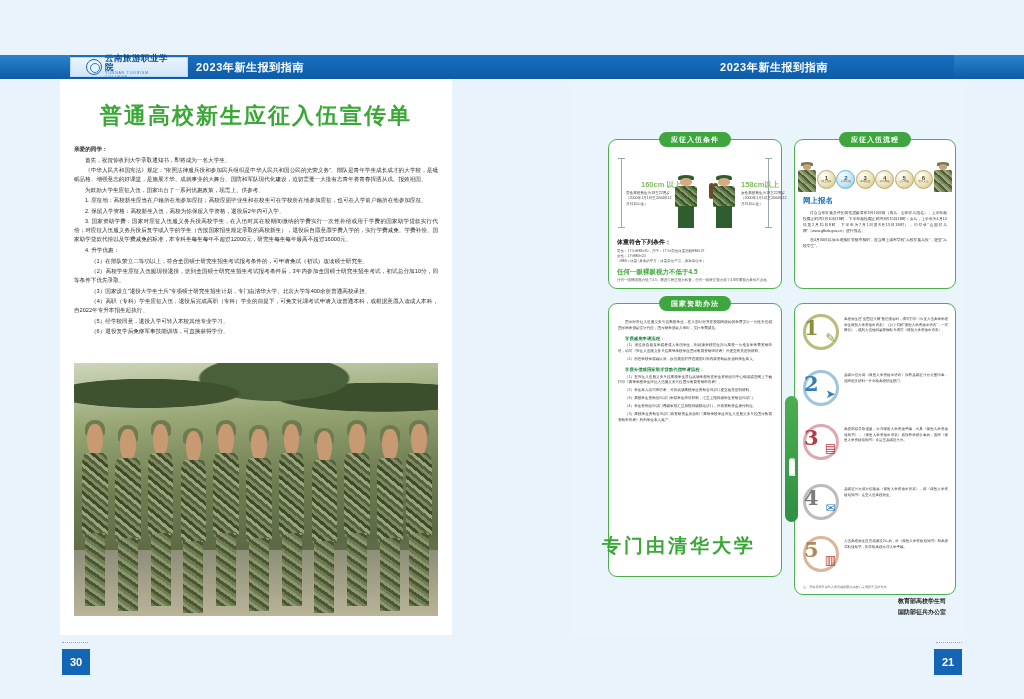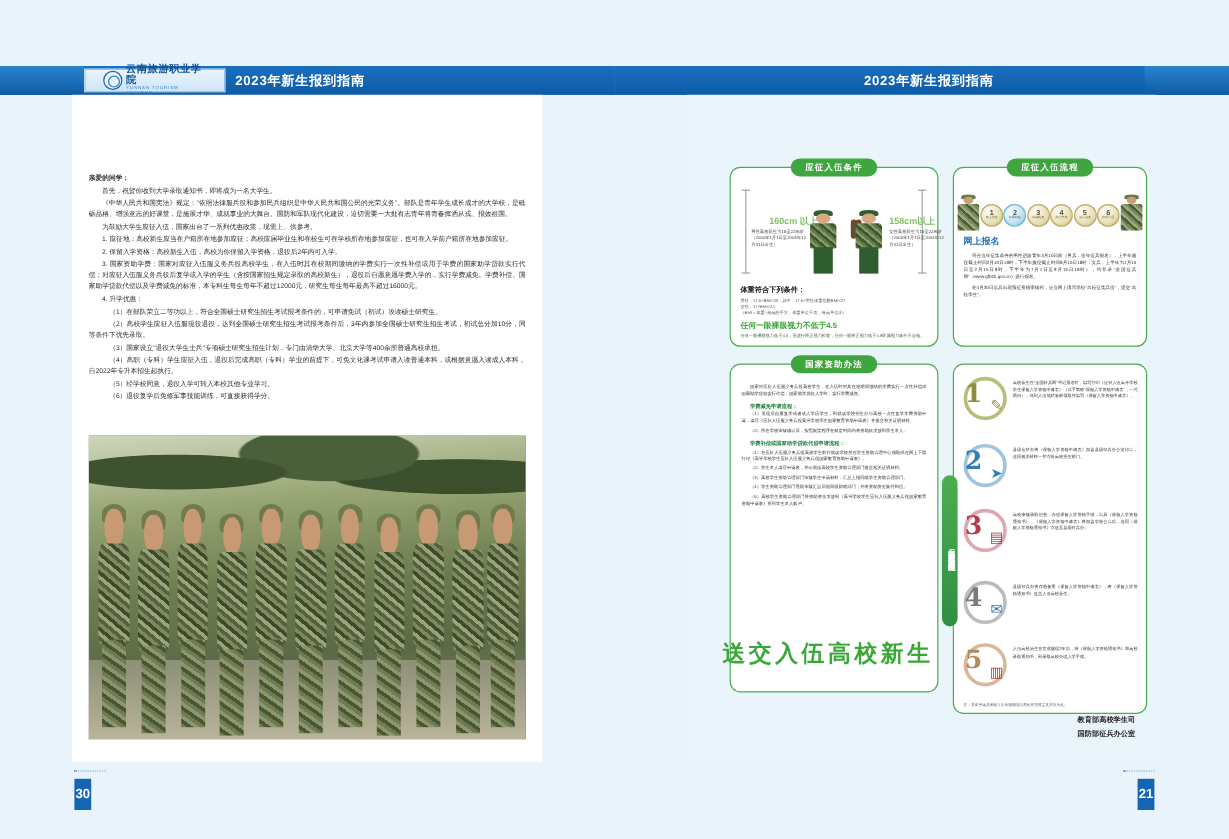--- a/index.html
+++ b/index.html
@@ -148,21 +148,21 @@
   .ktxt{font-size:3.5px;line-height:1.62;color:#333;text-align:justify;padding-top:3px;}
   .k-note{position:absolute;left:8px;right:7px;bottom:5px;font-size:3.1px;color:#666;}
 
   .slogan{position:absolute;left:30px;top:452px;font-size:19px;font-weight:bold;
     color:#3aa836;letter-spacing:3px;line-height:1.55;
     font-family:"DejaVu Serif","Liberation Serif",serif;}
   .signoff{position:absolute;right:18px;bottom:18px;text-align:right;font-size:6px;
     line-height:1.75;color:#222;font-weight:bold;}
 
   
-  .pg{position:absolute;width:14px;height:26px;background:#1565b5;color:#fff;
+  .pg{position:absolute;width:28px;height:26px;background:#1565b5;color:#fff;
     display:flex;align-items:center;justify-content:center;font-size:11px;font-weight:bold;}
   .pg-l{left:62px;bottom:24px;}
   .pg-r{right:62px;bottom:24px;}
   .pg-tick{position:absolute;width:26px;height:4px;border-top:1px dotted #7fb2dc;}
   .pg-tick.l{left:62px;bottom:52px;}
   .pg-tick.r{right:62px;bottom:52px;}
 </style>
 </head>
 <body>
 
@@ -182,20 +182,21 @@
   </div>
 
   <div class="hdr hdr-r">
     <div class="hdr-band"></div>
     <div class="flag-r"></div>
     <div class="hdr-title hdr-title-r">2023年新生报到指南</div>
 
   </div>
 
   <div class="page page-l">
+    <div class="main-title">普通高校新生应征入伍宣传单</div>
 
     <div class="body-text">
       <p class="salute">亲爱的同学：</p>
       <p class="ind1">首先，祝贺你收到大学录取通知书，即将成为一名大学生。</p>
       <p class="ind1">《中华人民共和国宪法》规定："依照法律服兵役和参加民兵组织是中华人民共和国公民的光荣义务"。部队是青年学生成长成才的大学校，是砥砺品格、增强意志的好课堂，是施展才华、成就事业的大舞台。国防和军队现代化建设，迫切需要一大批有志青年将青春挥洒从戎、报效祖国。</p>
       <p class="ind1">为鼓励大学生应征入伍，国家出台了一系列优惠政策，现需上、供参考。</p>
       <p class="ind1">1. 应征地：高校新生应当在户籍所在地参加应征；高校应届毕业生和在校生可在学校所在地参加应征，也可在入学前户籍所在地参加应征。</p>
       <p class="ind1">2. 保留入学资格：高校新生入伍，高校为你保留入学资格，退役后2年内可入学。</p>
       <p class="ind1">3. 国家资助学费：国家对应征入伍服义务兵役高校学生，在入伍时其在校期间缴纳的学费实行一次性补偿或用于学费的国家助学贷款实行代偿；对应征入伍服义务兵役后复学或入学的学生（含按国家招生规定录取的高校新生），退役后自愿意愿学费入学的，实行学费减免。学费补偿、国家助学贷款代偿以及学费减免的标准，本专科生每生每年不超过12000元，研究生每生每年最高不超过16000元。</p>
       <p class="ind1">4. 升学优惠：</p>
@@ -428,21 +429,21 @@
           <div class="knum" style="color:#b08a5a">5</div>
           <div class="kicon" style="color:#c0392b">▥</div>
         </div>
         <div class="ktxt">入伍高校新生在完成服役2年后，持《保留入学资格通知书》和高校录取通知书，到录取高校办理入学手续。</div>
       </div>
 
       <div class="k-note">注：具体手续及保留入学资格期限以高校有关规定及安排为准。</div>
     </div>
 
     <div class="slogan">
-      <div>送交入伍高校新生</div>
+      <div>专门由清华大学</div>
     </div>
 
     <div class="signoff">
       <div>教育部高校学生司</div>
       <div>国防部征兵办公室</div>
     </div>
   </div>
 
   <div class="pg-tick l"></div>
   <div class="pg pg-l">30</div>

